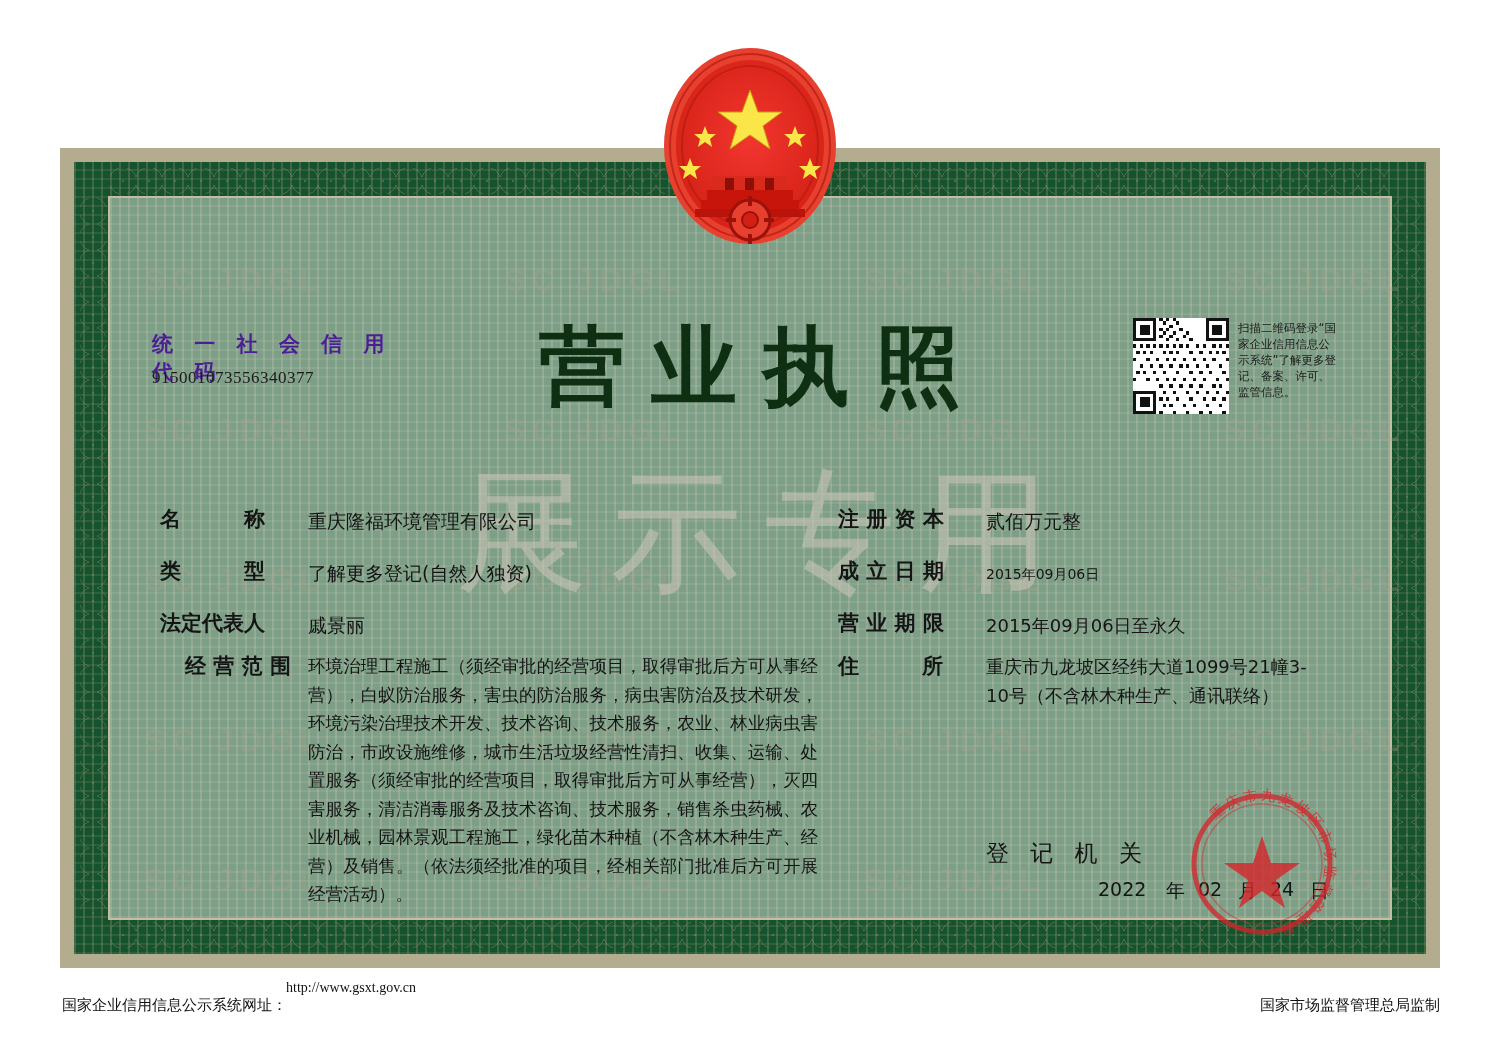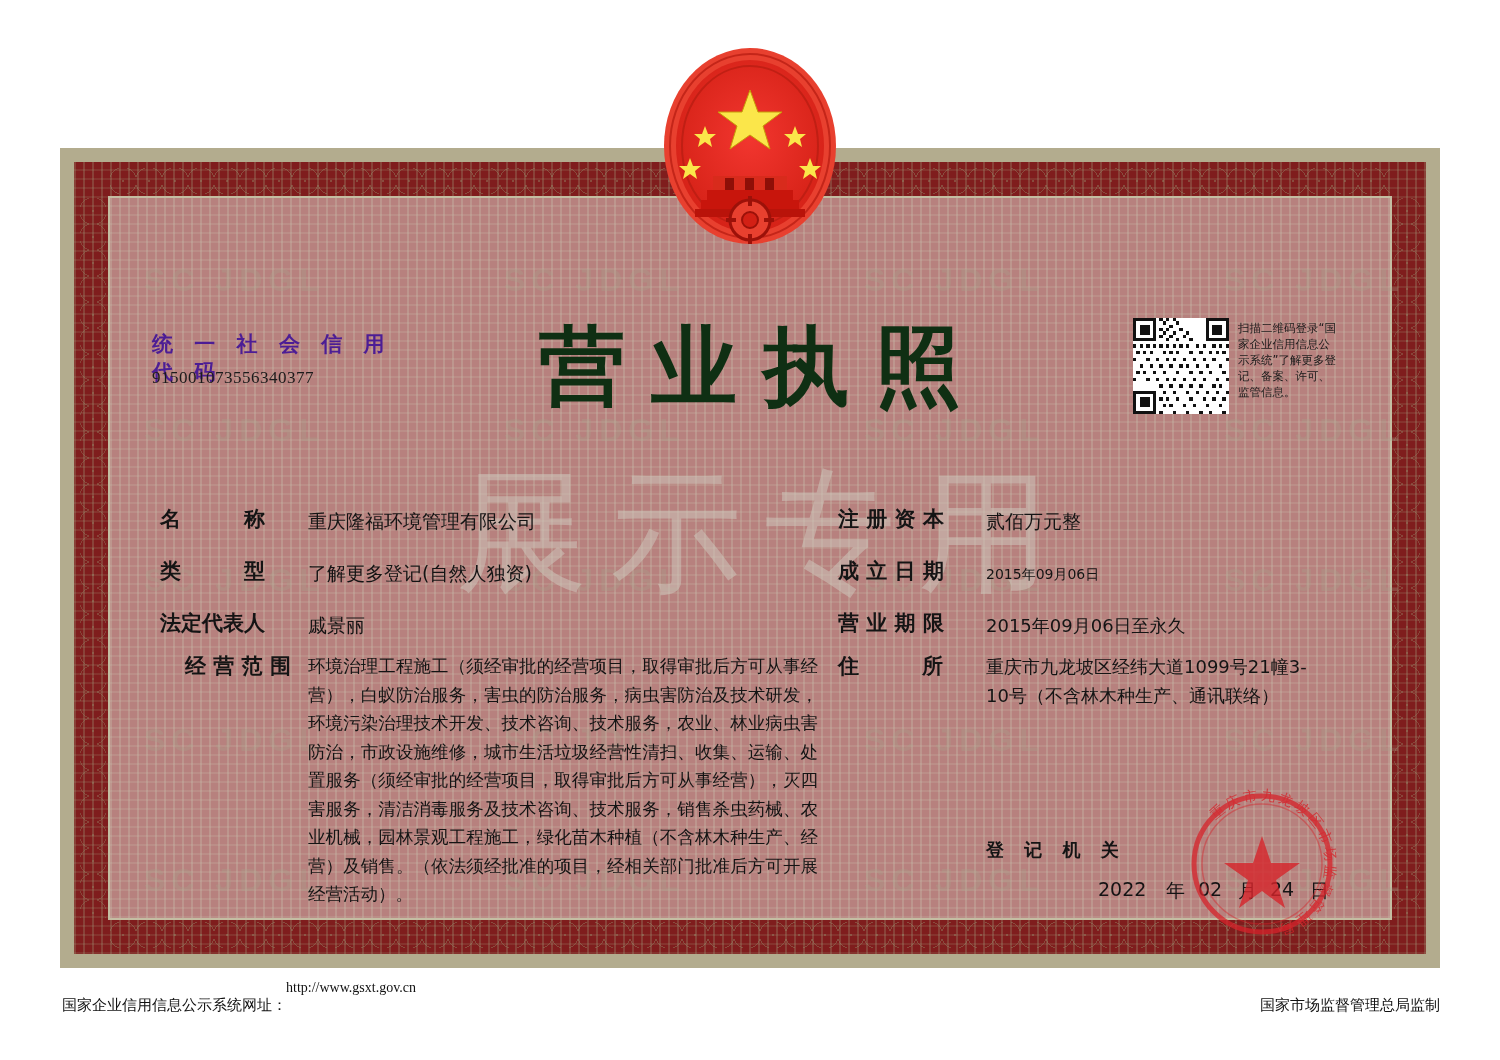--- a/index.html
+++ b/index.html
@@ -5,21 +5,21 @@
   html,body{margin:0;padding:0;}
   body{
     width:1500px;height:1060px;
     background:#ffffff;
     font-family:"Liberation Serif","DejaVu Serif",serif;
     position:relative;overflow:hidden;
   }
   
   .cert{
     position:absolute;left:60px;top:148px;width:1380px;height:820px;
-    background:#7f1d1d;
+    background:#14532d;
     border:14px solid #b3ac8e;
     box-sizing:border-box;
   }
   .cert:before{
     content:"";position:absolute;inset:0;
     background:
       repeating-linear-gradient(90deg, rgba(160,152,120,.30) 0 2px, rgba(255,255,255,0) 2px 9px),
       repeating-linear-gradient(0deg, rgba(160,152,120,.18) 0 2px, rgba(255,255,255,0) 2px 9px);
     pointer-events:none;
   }
@@ -107,21 +107,21 @@
     font-size:17.5px;line-height:28.5px;color:#141414;text-align:justify;
     font-family:"DejaVu Sans","Liberation Sans",sans-serif;
   }
   .addr-value{
     position:absolute;left:986px;top:652px;width:330px;
     font-size:18px;line-height:29px;color:#141414;
     font-family:"DejaVu Sans","Liberation Sans",sans-serif;
   }
   
   .reg-label{
-    position:absolute;left:986px;top:838px;font-size:18px;font-weight:700;
+    position:absolute;left:986px;top:838px;font-size:23px;font-weight:400;
     letter-spacing:7px;color:#141414;
     font-family:"DejaVu Sans","Liberation Sans",sans-serif;
   }
   .date-row{
     position:absolute;left:1098px;top:878px;width:260px;height:30px;
     font-size:19px;color:#141414;font-family:"DejaVu Sans","Liberation Sans",sans-serif;
   }
   .date-row span{position:absolute;top:0;}
   .d-year{left:0;}
   .d-ych{left:68px;}

